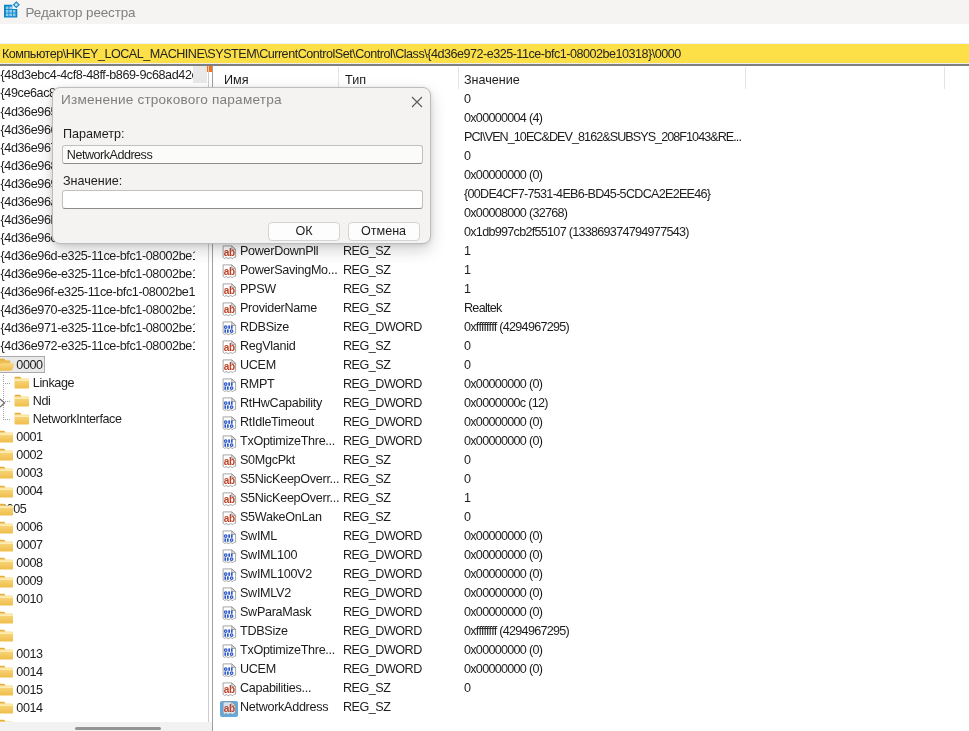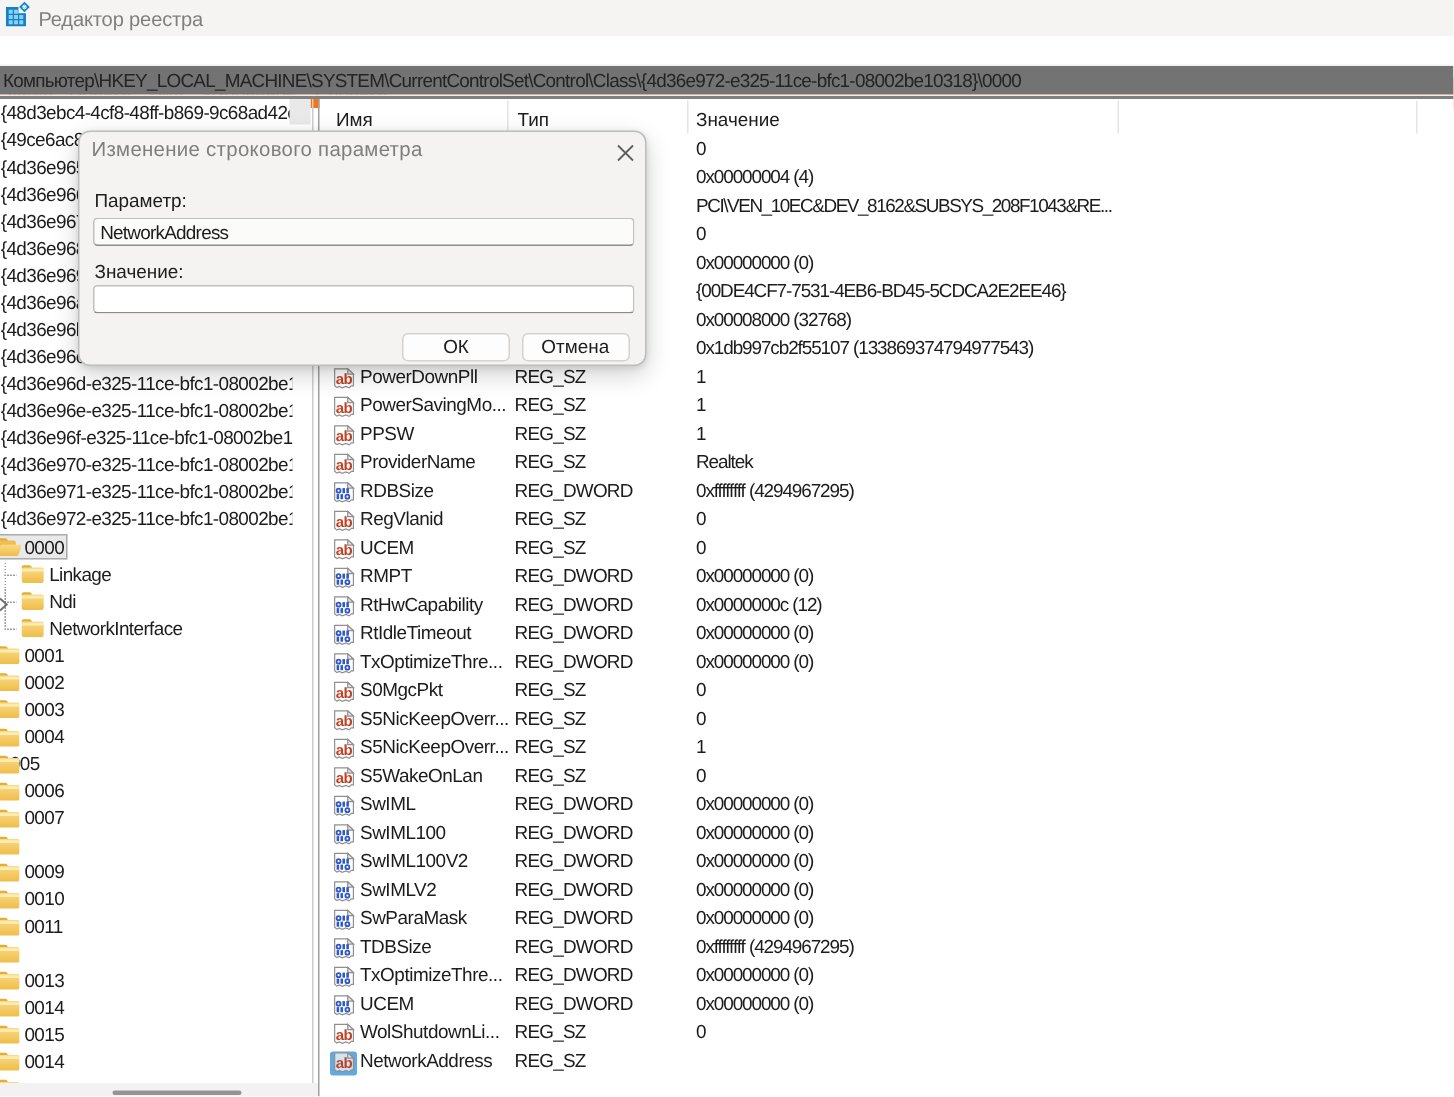--- a/index.html
+++ b/index.html
@@ -2,21 +2,21 @@
 <html><head><meta charset="utf-8">
 <style>
 * { margin:0; padding:0; box-sizing:border-box; }
 html,body { width:969px; height:731px; overflow:hidden; }
 body { font-family:"Liberation Sans", sans-serif; background:#fff; position:relative;
        -webkit-font-smoothing:antialiased; }
 .abs { position:absolute; }
 .titlebar { left:0; top:0; width:969px; height:24px; background:#f5f4f3; }
 .menubar  { left:0; top:24px; width:969px; height:20px; background:#f97316;margin-top:28px; }
 .menubar span { position:absolute; top:3px; font-size:12.5px; color:#3c3c3c; letter-spacing:-0.1px;}
-.addrbar  { left:0; top:44px; width:969px; height:19px; background:#737373; }
+.addrbar  { left:0; top:44px; width:969px; height:19px; background:#fde047; }
 .addrtext { left:2px; top:3px; font-size:12.6px; color:#242424; letter-spacing:-0.5px; white-space:pre;}
 .line1 { left:0; top:43px;   width:969px; height:1px; background:#f0f0f0; }
 .line2 { left:0; top:62.5px; width:969px; height:1px; background:#ececec; }
 .mainline { left:0; top:64px; width:969px; height:2px; background:#7f7f7f; }
 .treepane { left:0; top:66px; width:207px; height:656px; background:#fff; overflow:hidden; }
 .trow { position:absolute; left:0; height:18.07px; width:195px; overflow:hidden;
         font-size:12.6px; line-height:18.07px; color:#1c1c1c; white-space:pre; letter-spacing:-0.4px;}
 .vthumb { left:193px; top:66px; width:14.2px; height:17px; background:#e9e9e9; }
 .div1 { left:207.5px; top:66px; width:1px; height:665px; background:#cccccc; }
 .div2 { left:212px;   top:66px; width:1px; height:665px; background:#9f9f9f; }
@@ -106,23 +106,23 @@
 <div class="trow" style="top:307.59px;left:0px;padding-left:32.8px">Linkage</div>
 <div class="trow" style="top:325.66px;left:0px;padding-left:32.8px">Ndi</div>
 <div class="trow" style="top:343.73px;left:0px;padding-left:32.8px">NetworkInterface</div>
 <div class="trow" style="top:361.80px;left:0px;padding-left:16.3px">0001</div>
 <div class="trow" style="top:379.87px;left:0px;padding-left:16.3px">0002</div>
 <div class="trow" style="top:397.94px;left:0px;padding-left:16.3px">0003</div>
 <div class="trow" style="top:416.01px;left:0px;padding-left:16.3px">0004</div>
 <div class="trow" style="top:434.08px;left:0px;padding-left:0">0005</div>
 <div class="trow" style="top:452.15px;left:0px;padding-left:16.3px">0006</div>
 <div class="trow" style="top:470.22px;left:0px;padding-left:16.3px">0007</div>
+<div class="trow" style="top:488.29px;left:0px;padding-left:16.3px">0008</div>
 <div class="trow" style="top:506.36px;left:0px;padding-left:16.3px">0009</div>
 <div class="trow" style="top:524.43px;left:0px;padding-left:16.3px">0010</div>
-<div class="trow" style="top:542.50px;left:0px;padding-left:16.3px">0011</div>
 <div class="trow" style="top:578.64px;left:0px;padding-left:16.3px">0013</div>
 <div class="trow" style="top:596.71px;left:0px;padding-left:16.3px">0014</div>
 <div class="trow" style="top:614.78px;left:0px;padding-left:16.3px">0015</div>
 <div class="trow" style="top:632.85px;left:0px;padding-left:16.3px">0014</div>
 <svg width="16.5" height="13" viewBox="0 0 16.5 13" style="position:absolute;left:-2.5px;top:292.02px">
  <path d="M0.5,2 Q0.5,0.8 1.7,0.8 H5.6 Q6.4,0.8 6.8,1.5 L7.5,2.8 H11.8 V4.4 H0.5 Z" fill="#e3ae38"></path>
  <rect x="0.5" y="2.4" width="12" height="10.2" rx="1.3" fill="#eebe52"></rect>
  <path d="M3.2,5.2 L15.3,5.2 Q16.6,5.2 16.2,6.4 L14.4,11.6 Q14,12.6 12.9,12.6 L1.6,12.6 Q0.6,12.6 1,11.5 L2.2,6 Q2.4,5.2 3.2,5.2 Z" fill="url(#fg)"></path>
 </svg>
     <svg width="15.5" height="13" viewBox="0 0 15.5 13" style="position:absolute;left:14px;top:310.09px">
@@ -632,21 +632,21 @@
   <rect x="6.3" y="4.4" width="1.7" height="3.4"></rect>
       <rect x="8.9" y="4.4" width="1.7" height="3.4"></rect>
   <rect x="2.4" y="8.4" width="1.7" height="3.4"></rect>
       <rect x="5" y="8.4" width="1.7" height="3.4"></rect>
   <circle cx="9.6" cy="10.1" r="1.9"></circle>
       <circle cx="9.6" cy="10.1" r="0.7" fill="#fff"></circle>
  </g>
 </svg>
 <div class="lrow ltyp" style="left:343px;top:660px">REG_DWORD</div>
 <div class="lrow lval" style="left:464px;top:660px">0x00000000 (0)</div>
-<div class="lrow" style="left:240px;top:679px;width:100px;overflow:hidden">WolShutdownLi...</div>
+<div class="lrow" style="left:240px;top:679px;width:100px;overflow:hidden">Capabilities...</div>
 <svg width="15" height="15" viewBox="0 0 15 15" style="position:absolute;left:221.5px;top:681.5px">
  <path d="M1.1,0.9 H9.8 L13.6,4.4 V12.2 H12.2 L10.8,13.6 L8.6,12.6 L6.2,13.6 L4.2,12.6 L2.6,13.4 L1.1,12.2 Z" fill="#fff" stroke="#8f8f8f" stroke-width="0.8"></path>
  <path d="M9.8,0.9 V4.4 H13.6 Z" fill="#e8e8e8" stroke="#8f8f8f" stroke-width="0.8"></path>
  <text x="1.8" y="11" font-family="Liberation Sans" font-size="10" font-weight="bold" fill="#c04327" letter-spacing="-0.4">ab</text>
 </svg>
 <div class="lrow ltyp" style="left:343px;top:679px">REG_SZ</div>
 <div class="lrow lval" style="left:464px;top:679px">0</div>
 <div class="abs" style="left:219.5px;top:700.5px;width:18px;height:16px;background:#62a9dd;border-radius:2px"></div>
 <div class="lrow" style="left:240px;top:698px;width:100px;overflow:hidden">NetworkAddress</div>
 <svg width="15" height="15" viewBox="0 0 15 15" style="position:absolute;left:221.5px;top:700.5px">

